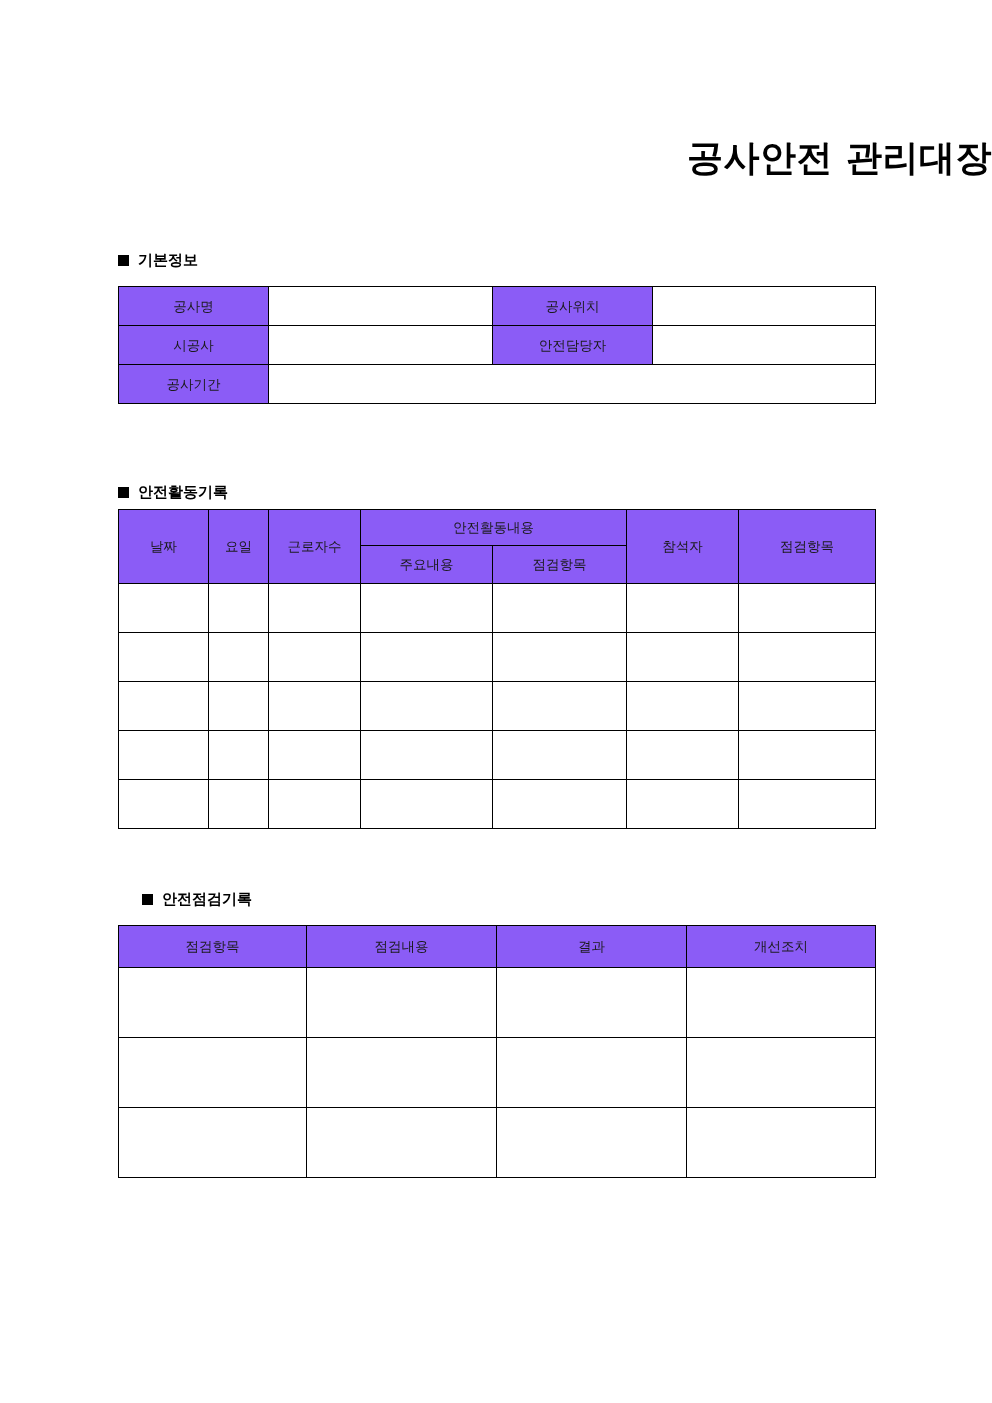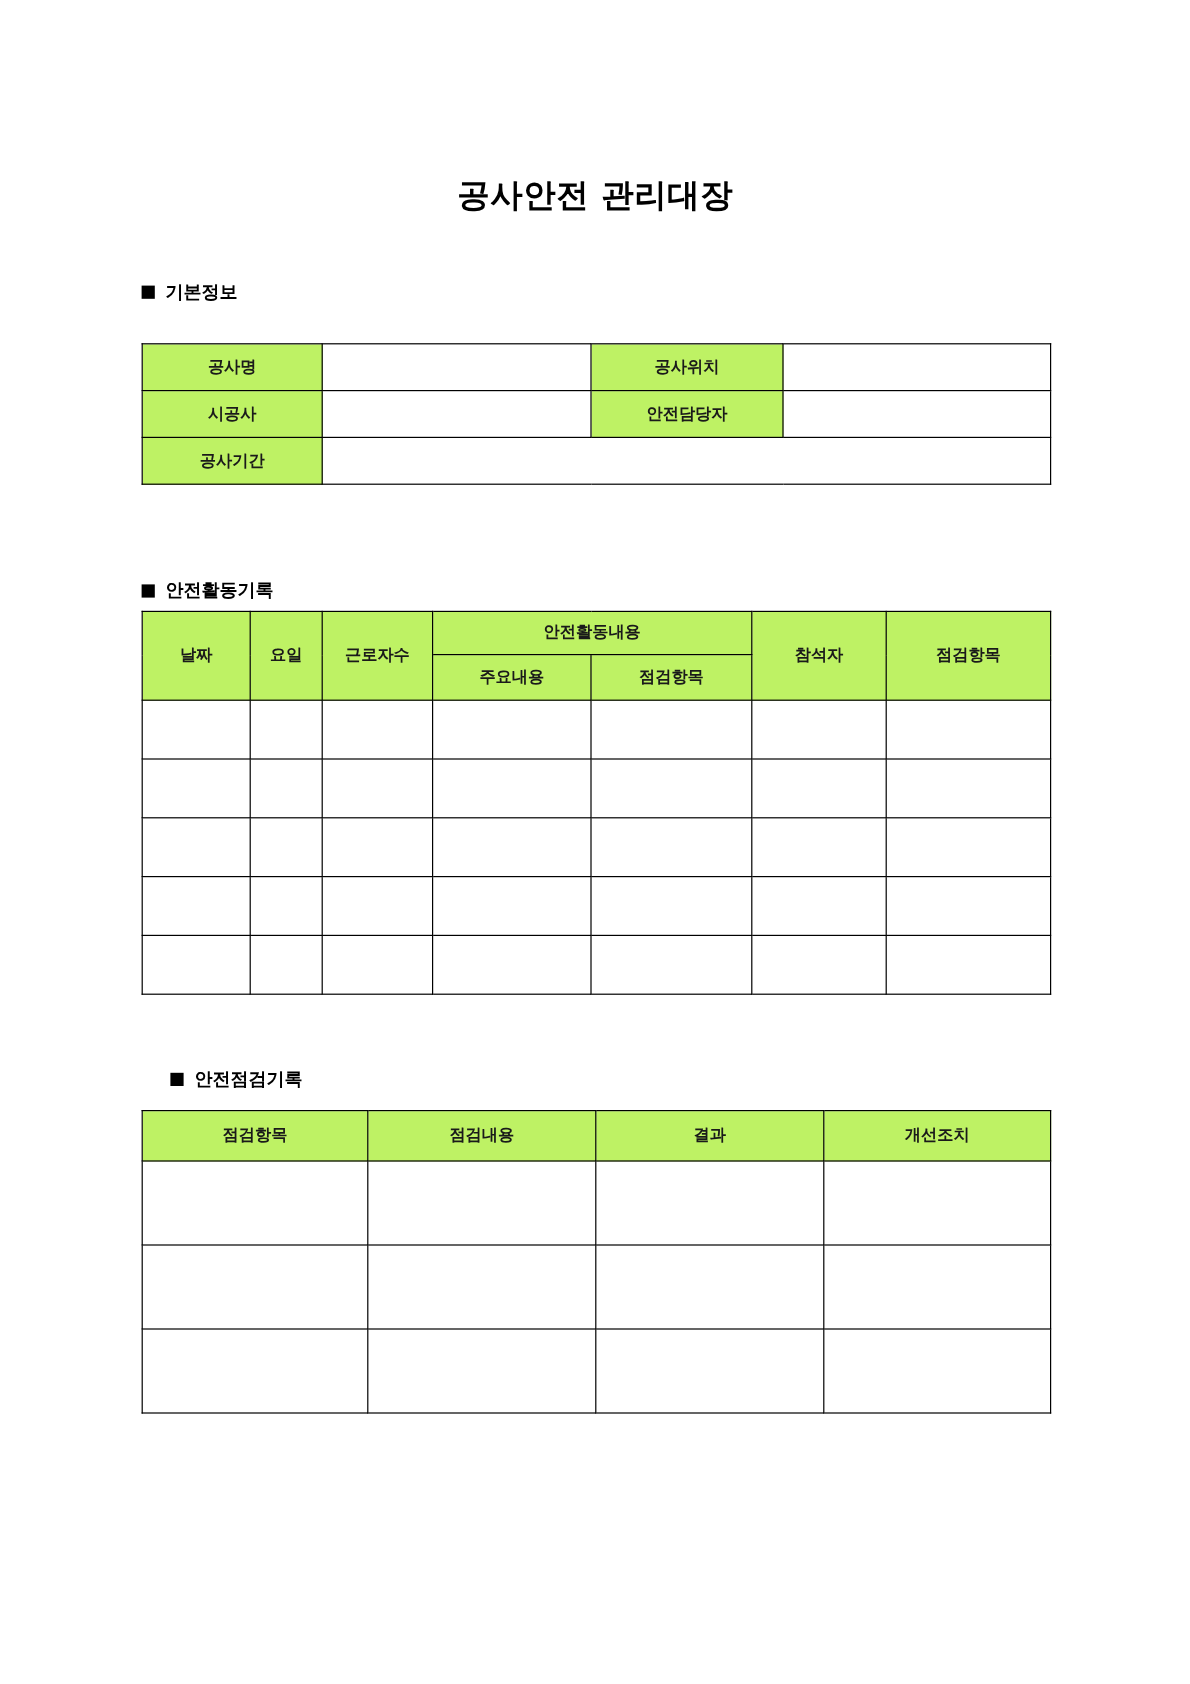--- a/index.html
+++ b/index.html
@@ -17,25 +17,25 @@
   .page {
     position: relative;
     width: 992px;
     height: 1403px;
     box-sizing: border-box;
   }
 
   
   .doc-title {
     position: absolute;
-    top: 148px;
+    top: 136px;
     left: 0;
     width: 992px;
-    text-align: center;
-    font-size: 27px;
+    text-align: right;
+    font-size: 36px;
     font-weight: bold;
     letter-spacing: 0.5px;
     line-height: 1.2;
   }
 
   
   .section-heading {
     position: absolute;
     left: 118px;
     font-size: 15px;
@@ -46,21 +46,21 @@
     align-items: center;
     gap: 9px;
   }
   .bullet-square {
     display: inline-block;
     width: 11px;
     height: 11px;
     background: #000000;
     flex: 0 0 auto;
   }
-  #heading-basic    { top: 234px; }
+  #heading-basic    { top: 251px; }
   #heading-activity { top: 483px; }
   #heading-check    { top: 890px; margin-left: 24px; }
 
   
   table.form-table {
     position: absolute;
     left: 118px;
     border-collapse: collapse;
     table-layout: fixed;
     background: #ffffff;
@@ -72,22 +72,21 @@
     font-size: 13.5px;
     font-weight: normal;
     text-align: center;
     vertical-align: middle;
     color: #1a1a1a;
     background: #ffffff;
     line-height: 1.25;
   }
   table.form-table th,
   table.form-table td.hdr {
-    background: #bef264;
-    font-weight: bold;
+    background: #8b5cf6;
   }
 
   
   #table-basic { top: 286px; width: 757px; }
   #table-basic td { height: 38px; }
   #table-basic col.c1 { width: 150px; }
   #table-basic col.c2 { width: 224px; }
   #table-basic col.c3 { width: 160px; }
   #table-basic col.c4 { width: 223px; }
 

